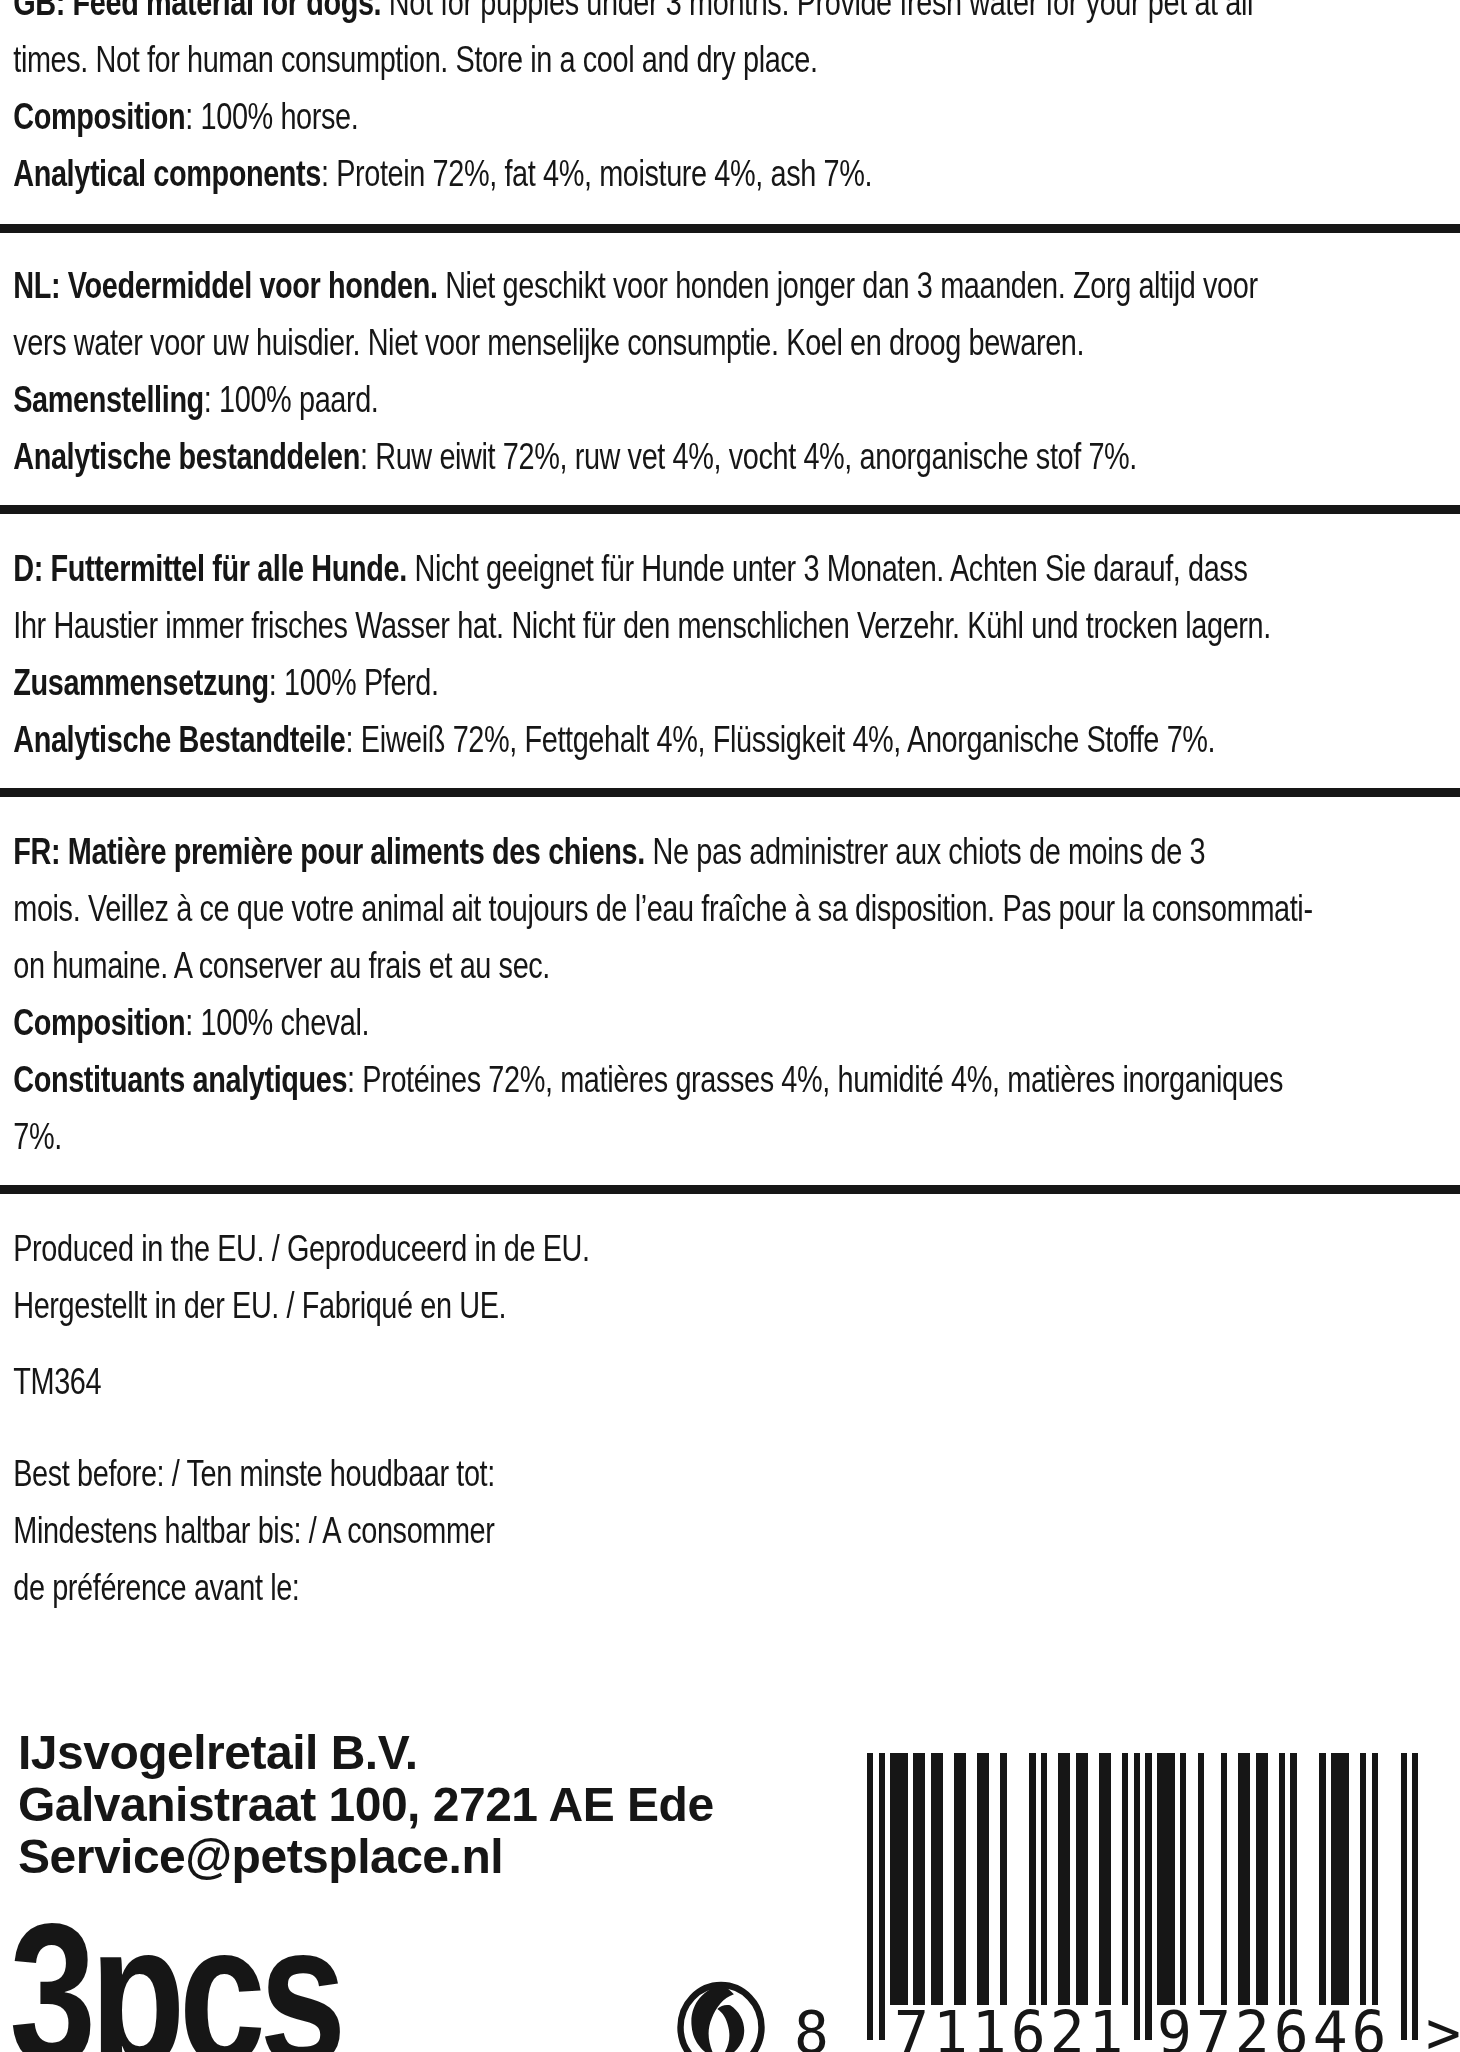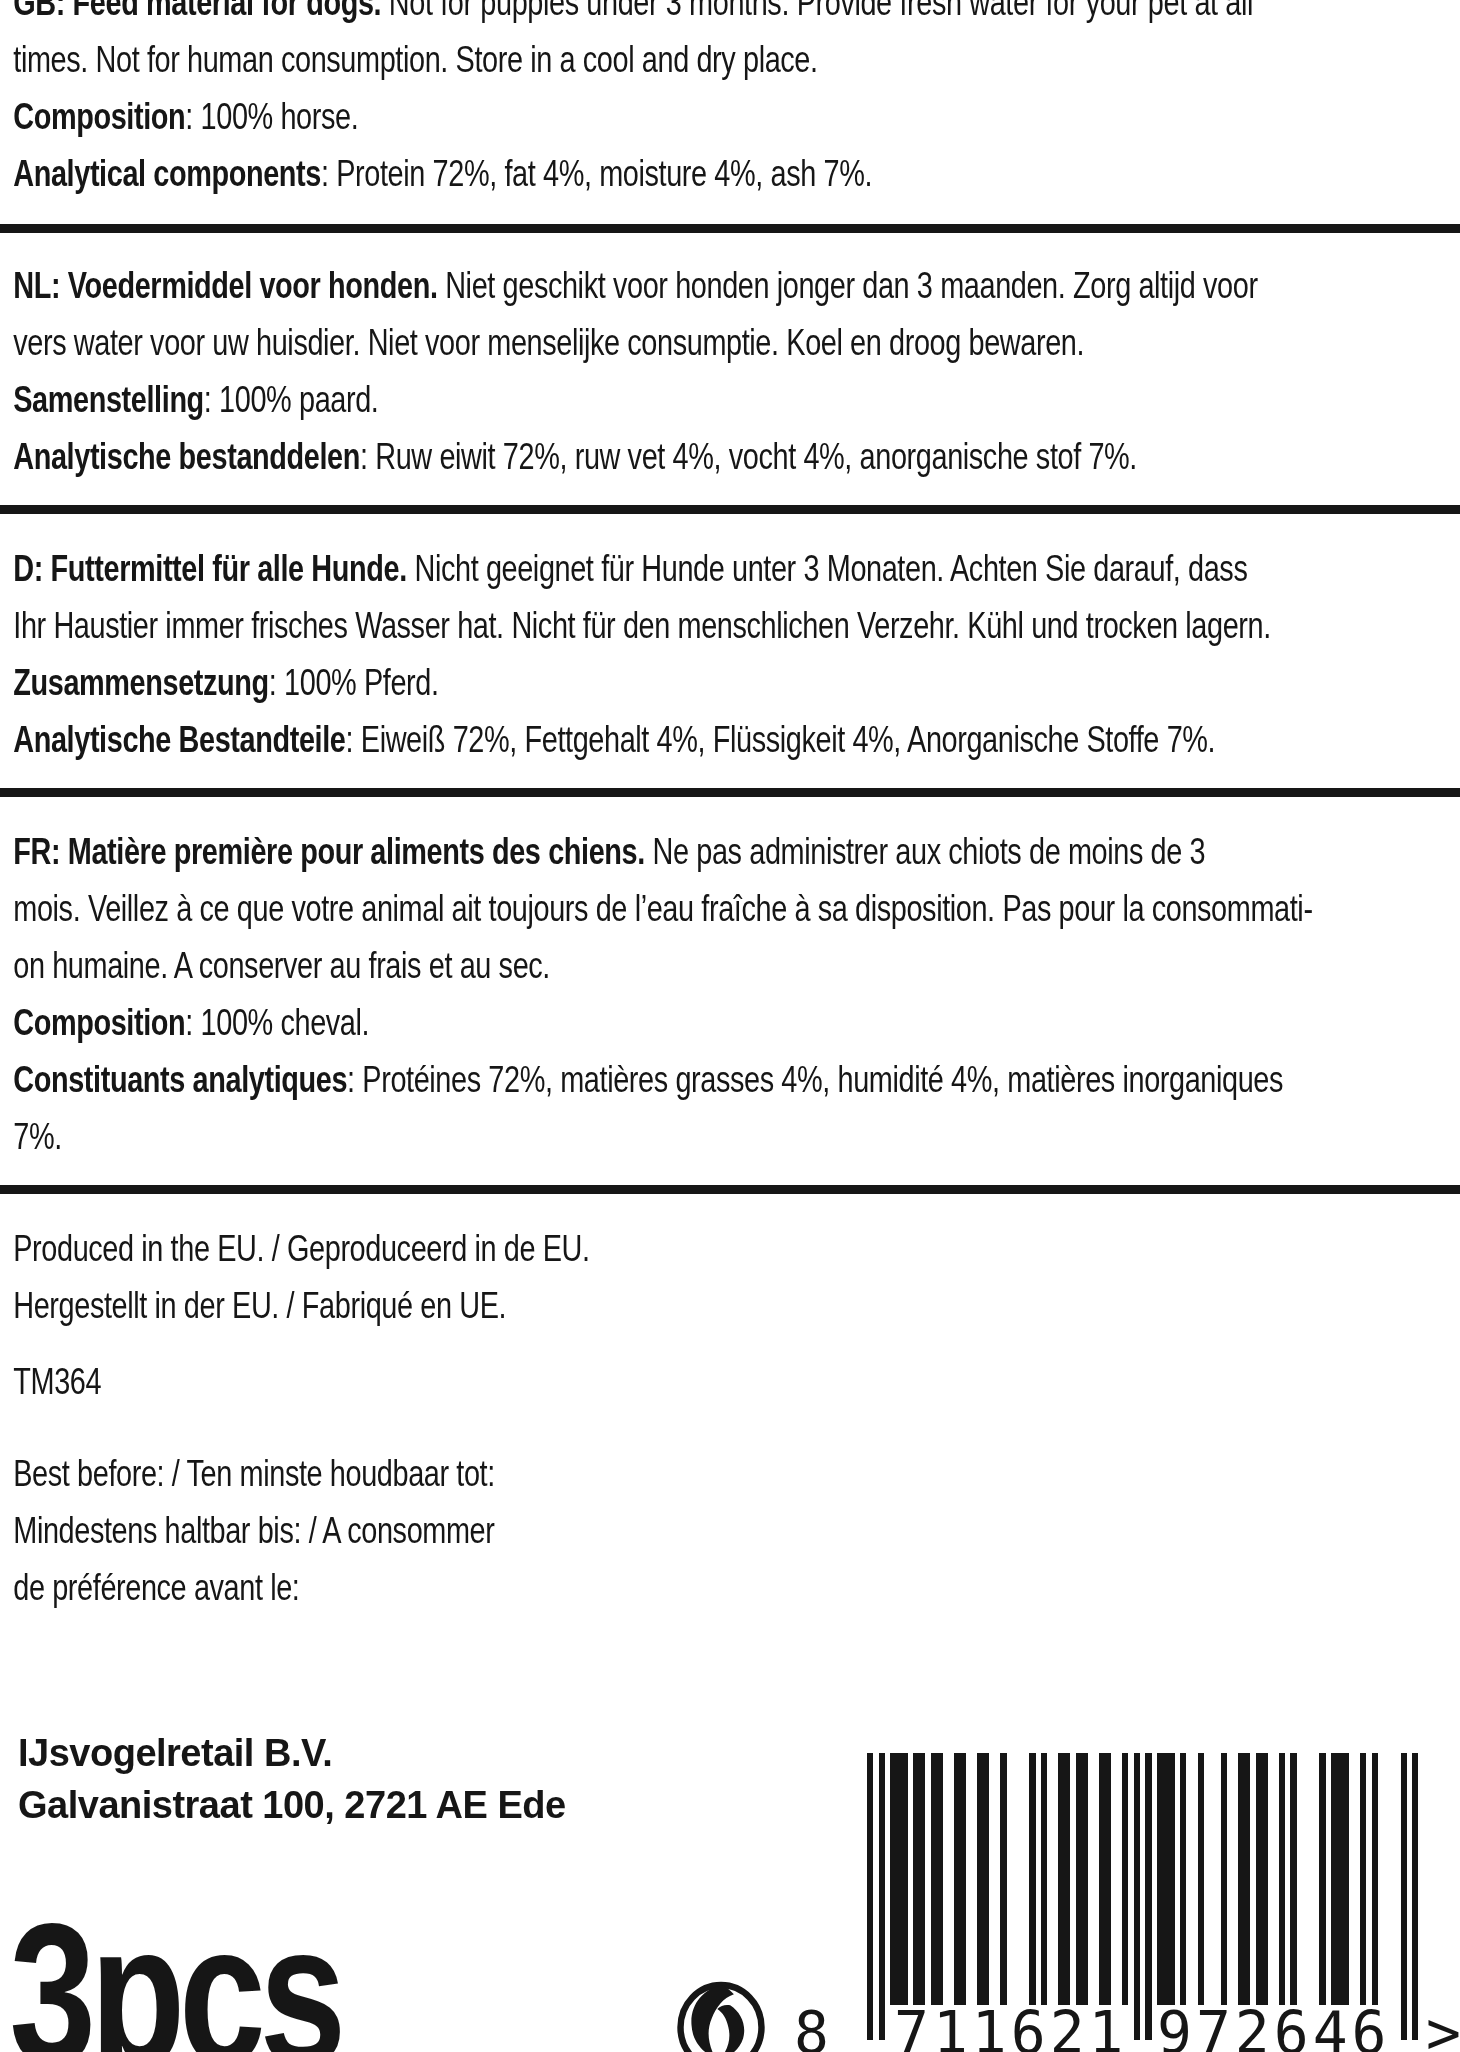--- a/index.html
+++ b/index.html
@@ -35,21 +35,21 @@
   .sec-itemcode{margin-top:19px;}
   .sec-best{margin-top:35px;}
   .qty{
     position:absolute;left:12px;top:1894px;
     font-size:200px;font-weight:bold;letter-spacing:-8px;
     line-height:1;white-space:nowrap;
   }
   
   .company{
     position:absolute;left:18px;top:1727px;
-    font-size:38px;font-weight:bold;line-height:52px;
+    font-size:48px;font-weight:bold;line-height:52px;
     letter-spacing:-0.5px;white-space:nowrap;
   }
   .barcode{position:absolute;left:867px;top:1753px;width:551px;height:299px;}
   .barcode .bar{position:absolute;top:0;height:252px;background:#161616;}
   .barcode .bar.guard{height:287px;}
   .bc-digit{
     position:absolute;top:1999px;
     font-family:"DejaVu Sans Mono", monospace;
     font-size:58px;color:#161616;white-space:nowrap;
   }
@@ -106,20 +106,21 @@
         <div class="line"><span>Best before: / Ten minste houdbaar tot:</span></div>
         <div class="line"><span>Mindestens haltbar bis: / A consommer</span></div>
         <div class="line"><span>de préférence avant le:</span></div>
       </div>
     <div class="qty">3pcs</div>
   </div>
 
   <div class="company">
       <div class="line"><span>IJsvogelretail B.V.</span></div>
       <div class="line"><span>Galvanistraat 100, 2721 AE Ede</span></div>
+      <div class="line"><span>Service@petsplace.nl</span></div>
     </div>
 
   <svg class="greendot" viewBox="0 0 100 100">
     <ellipse cx="50" cy="52" rx="44" ry="46" fill="none" stroke="#161616" stroke-width="7"></ellipse>
     <path d="M52 6 C30 10 16 28 18 50 C19 66 28 78 44 86 C36 70 34 56 40 42 C45 30 52 20 64 16 C60 12 56 8 52 6 Z" fill="#161616"></path>
     <path d="M60 28 C72 36 78 50 74 64 C70 76 60 84 48 88 C58 76 61 64 58 52 C56 42 52 36 46 32 C50 28 55 27 60 28 Z" fill="#161616"></path>
   </svg>
 
   <div class="barcode">
       <div class="bar guard" style="left: 0px; width: 6.15px;"></div>

